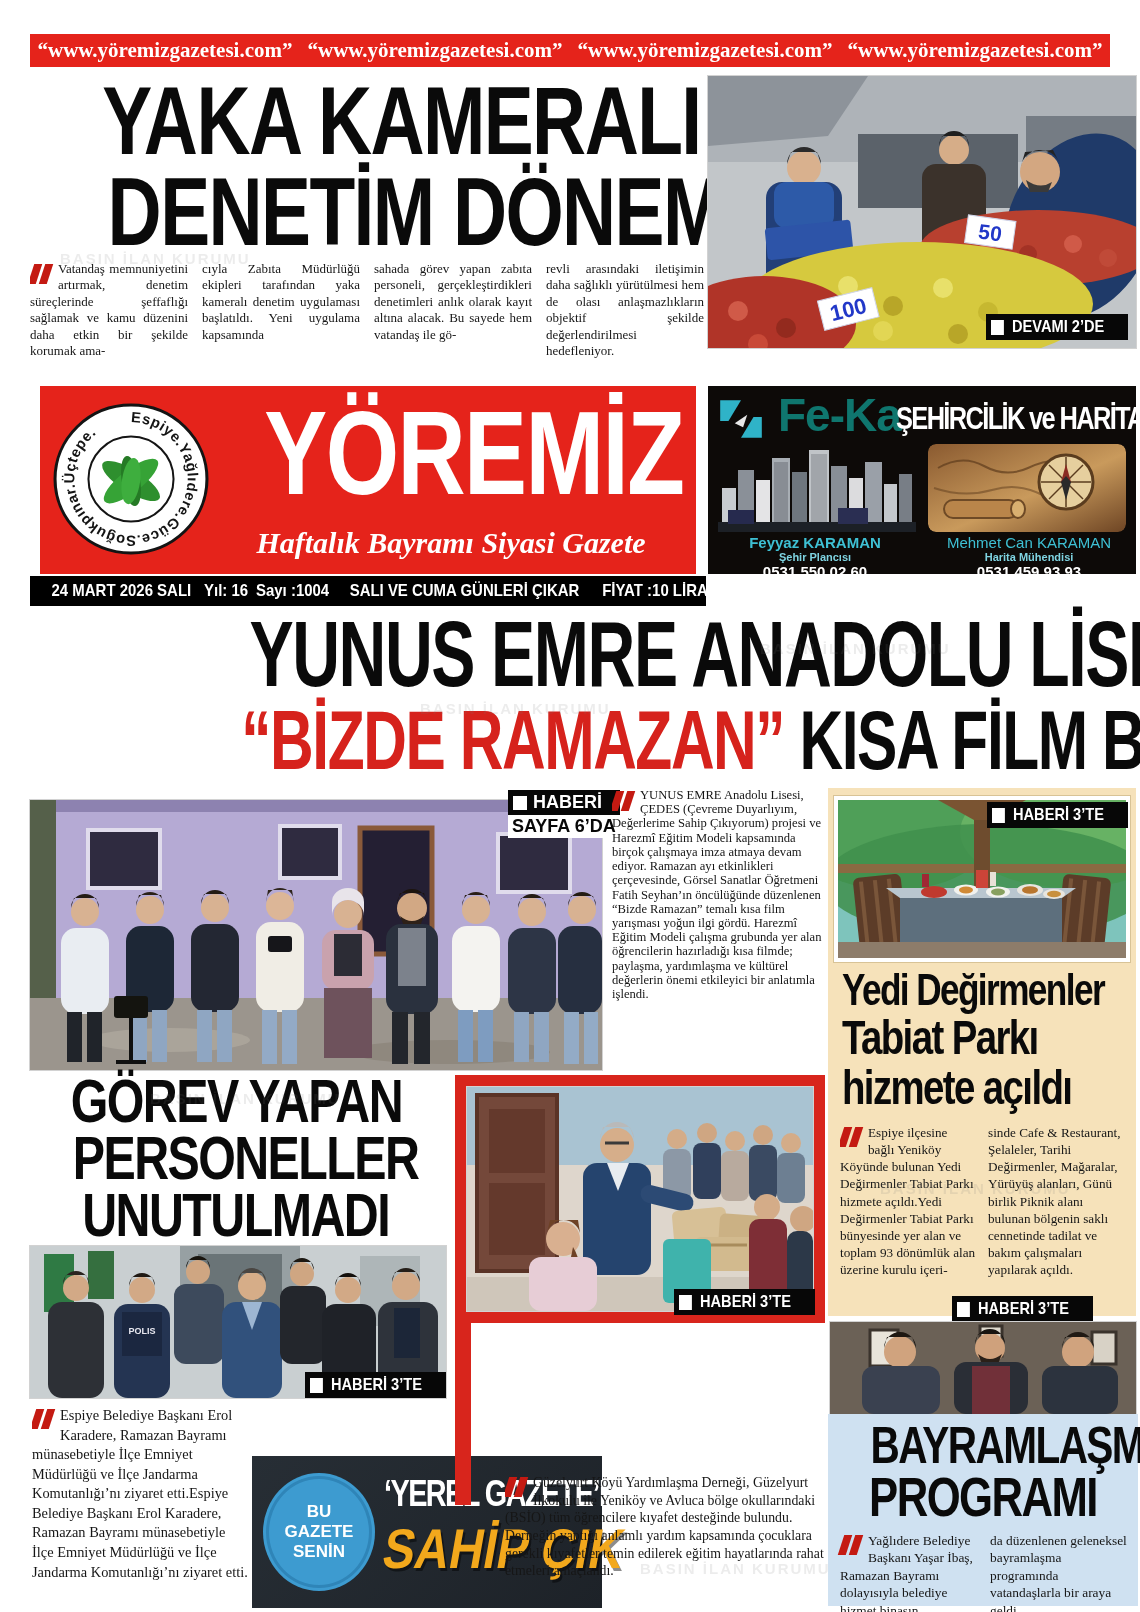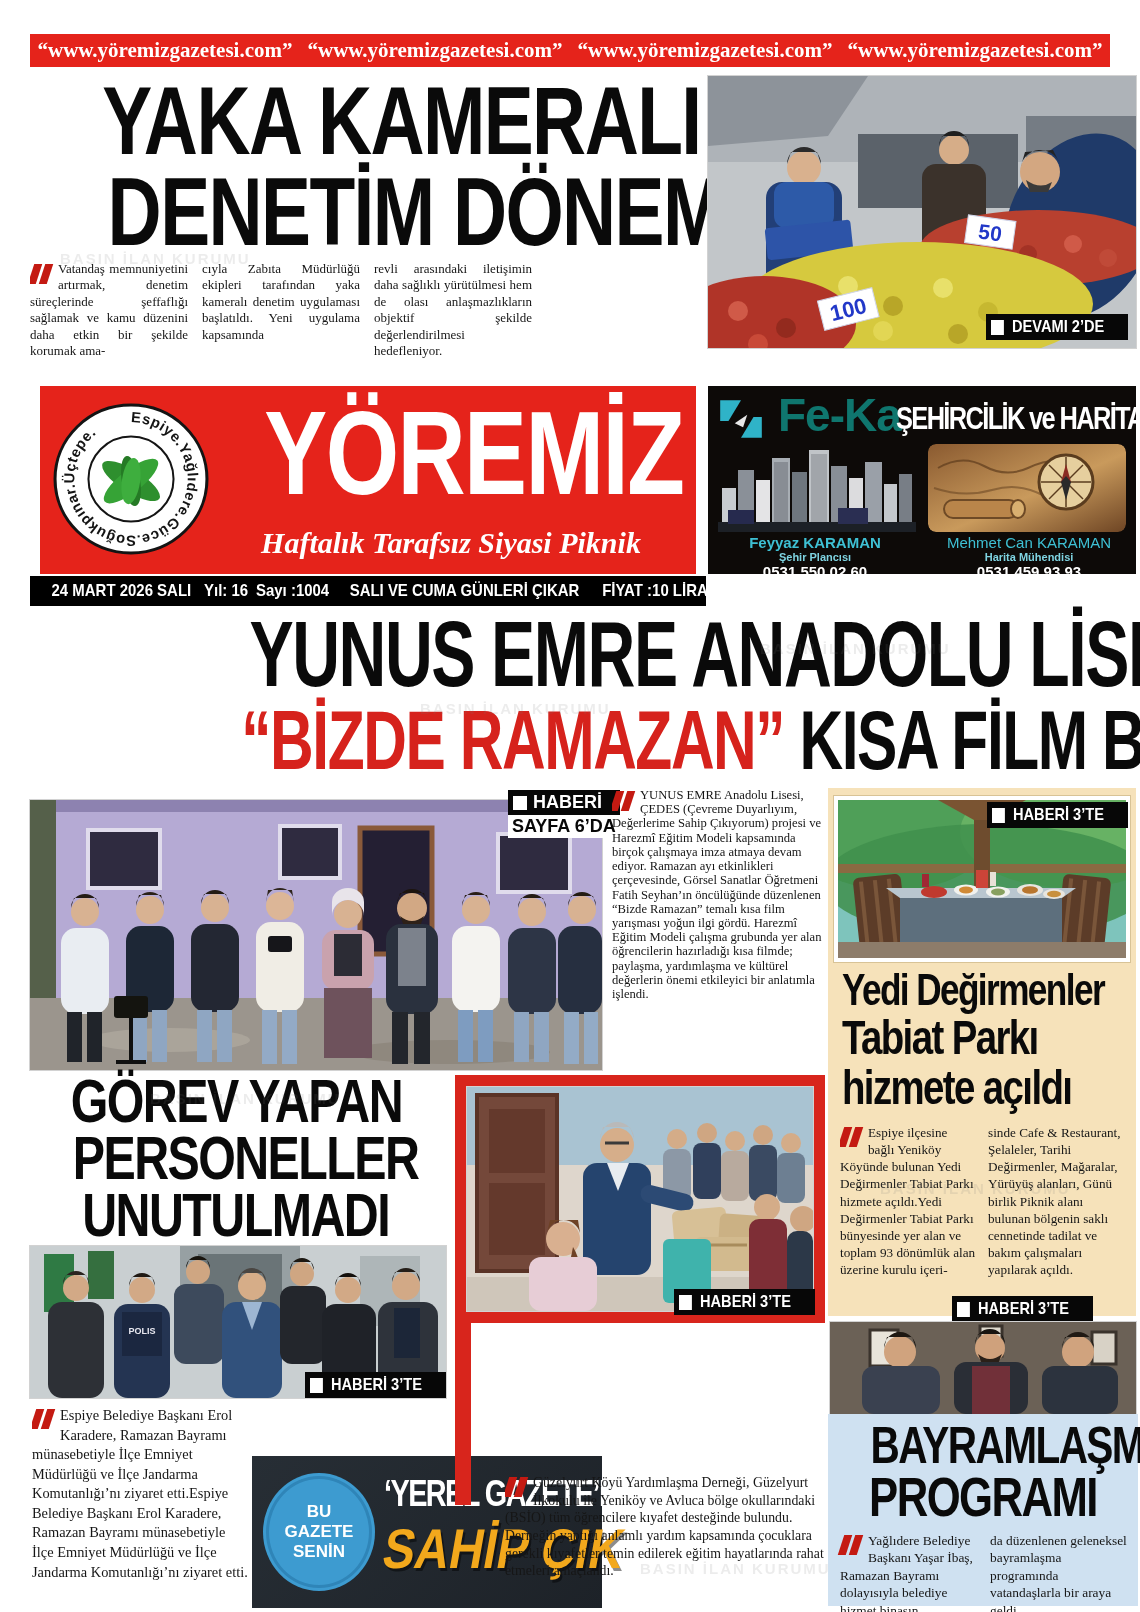--- a/index.html
+++ b/index.html
@@ -112,20 +112,21 @@
     </svg>
     <div class="lbl" style="right:8px;bottom:8px;">
       <span class="sq"></span>
       <span>DEVAMI 2’DE</span>
     </div>
   </div>
 
   <div class="abs" style="left:30px;top:261px;width:674px;height:106px;overflow:hidden;display:grid;grid-template-columns:repeat(4,1fr);column-gap:14px;">
     <div class="serif" style="font-size:13px;line-height:1.26;"><span class="q"></span><span>Vatandaş memnuniyetini artırmak, denetim süreçlerinde şeffaflığı sağlamak ve kamu düzenini daha etkin bir şekilde korumak ama-</span></div>
     <div class="serif" style="font-size:13px;line-height:1.26;">cıyla Zabıta Müdürlüğü ekipleri tarafından yaka kameralı denetim uygulaması başlatıldı. Yeni uygulama kapsamında</div>
+    <div class="serif" style="font-size:13px;line-height:1.26;">sahada görev yapan zabıta personeli, gerçekleştirdikleri denetimleri anlık olarak kayıt altına alacak. Bu sayede hem vatandaş ile gö-</div>
     <div class="serif" style="font-size:13px;line-height:1.26;">revli arasındaki iletişimin daha sağlıklı yürütülmesi hem de olası anlaşmazlıkların objektif şekilde değerlendirilmesi hedefleniyor.</div>
   </div>
 
   <div class="abs" style="left:40px;top:386px;width:656px;height:188px;background:#e5231b;">
     <svg class="abs" style="left:12px;top:14px;" width="158" height="158" viewBox="0 0 156 156">
       <ellipse cx="78" cy="78" rx="75" ry="73" fill="#fff" stroke="#141414" stroke-width="3"></ellipse>
       <circle cx="78" cy="78" r="42" fill="#fff" stroke="#141414" stroke-width="2"></circle>
       <defs>
           <path id="ringpath" d="M 78 22 a 56 56 0 1 1 -0.01 0"></path>
         </defs>
@@ -133,21 +134,21 @@
         <textPath href="#ringpath">Espiye.Yağlıdere.Güce.Soğukpınar.Üçtepe.</textPath>
       </text>
       <g transform="translate(78,80)">
         <ellipse rx="33" ry="11" fill="#2e8f2e" transform="rotate(32)"></ellipse>
         <ellipse rx="33" ry="11" fill="#36a336" transform="rotate(-38)"></ellipse>
         <ellipse rx="25" ry="9" fill="#257a25" transform="rotate(80)"></ellipse>
         <ellipse rx="23" ry="9" fill="#3eae3e" transform="rotate(-82)"></ellipse>
       </g>
     </svg>
     <div class="abs hlline" style="left:172px;top:-4px;width:478px;font-size:118px;line-height:142px;--sx:.8;color:#fff;"><span>YÖREMİZ</span></div>
-    <div class="abs" style="left:172px;top:140px;width:478px;text-align:center;color:#fff;font-family:'Liberation Serif',serif;font-style:italic;font-weight:bold;font-size:30px;">Haftalık Tarafsız Siyasi Piknik</div>
+    <div class="abs" style="left:172px;top:140px;width:478px;text-align:center;color:#fff;font-family:'Liberation Serif',serif;font-style:italic;font-weight:bold;font-size:30px;">Haftalık Bayramı Siyasi Gazete</div>
   </div>
 
   <div class="abs" style="left:708px;top:386px;width:428px;height:188px;background:#0d0a08;">
     <svg class="abs" style="left:8px;top:8px;" width="50" height="50" viewBox="0 0 48 48">
       <polygon points="4,6 24,6 12,26 4,26" fill="#2fb3c8"></polygon>
       <polygon points="44,42 24,42 36,22 44,22" fill="#2fb3c8"></polygon>
       <polygon points="18,28 30,20 26,32" fill="#e8e8e8"></polygon>
     </svg>
     <div class="abs" style="left:70px;top:2px;font-size:46px;font-weight:bold;color:#0f766e;letter-spacing:-1px;">Fe-Ka</div>
     <div class="abs hlline hl-left" style="left:188px;top:16px;font-size:31px;line-height:34px;--sx:.82;color:#fff;"><span>ŞEHİRCİLİK ve HARİTA</span></div>

